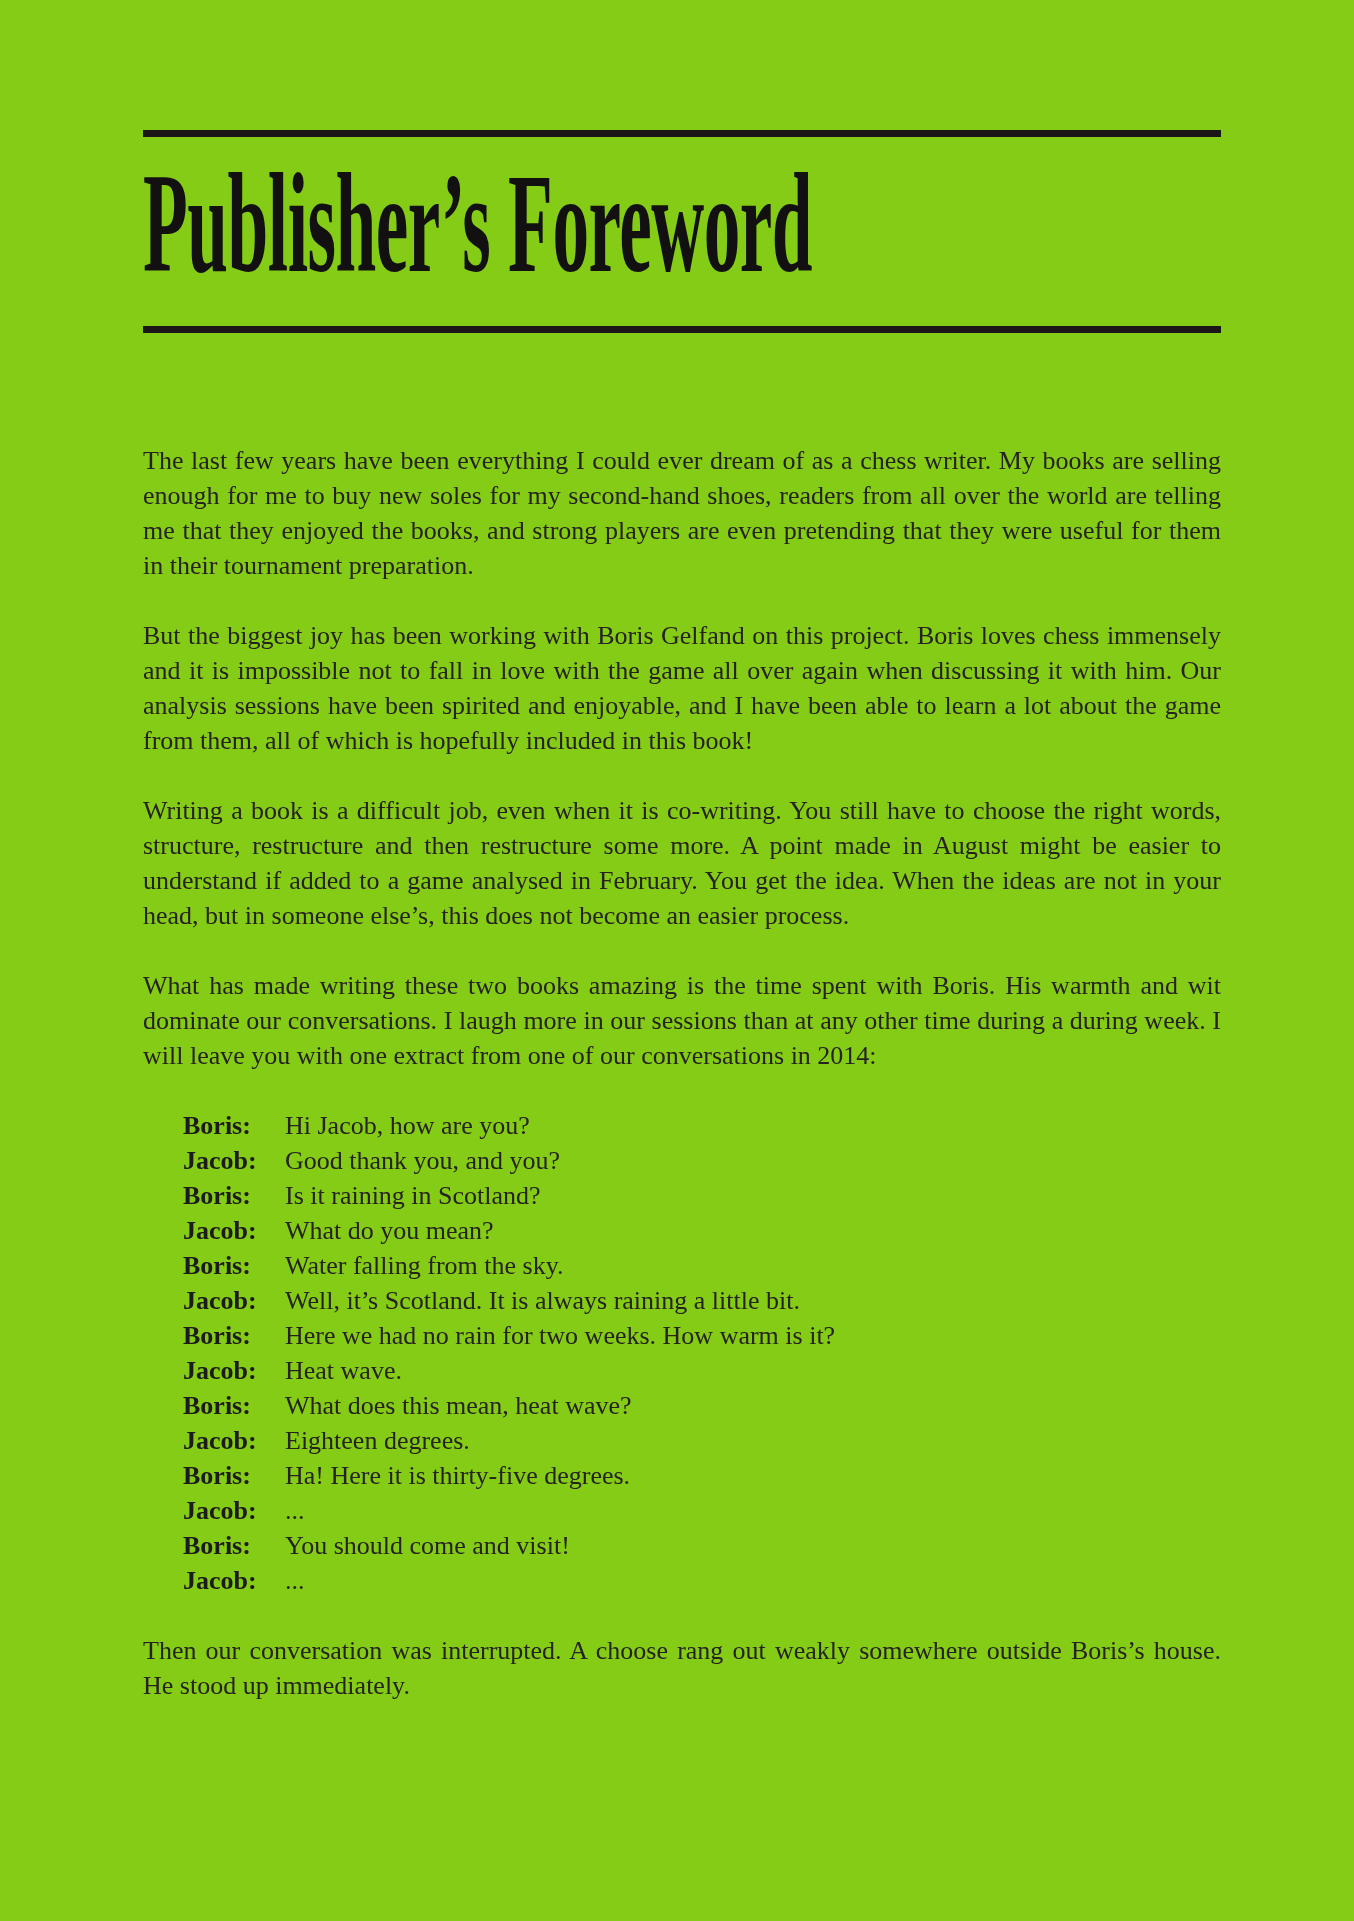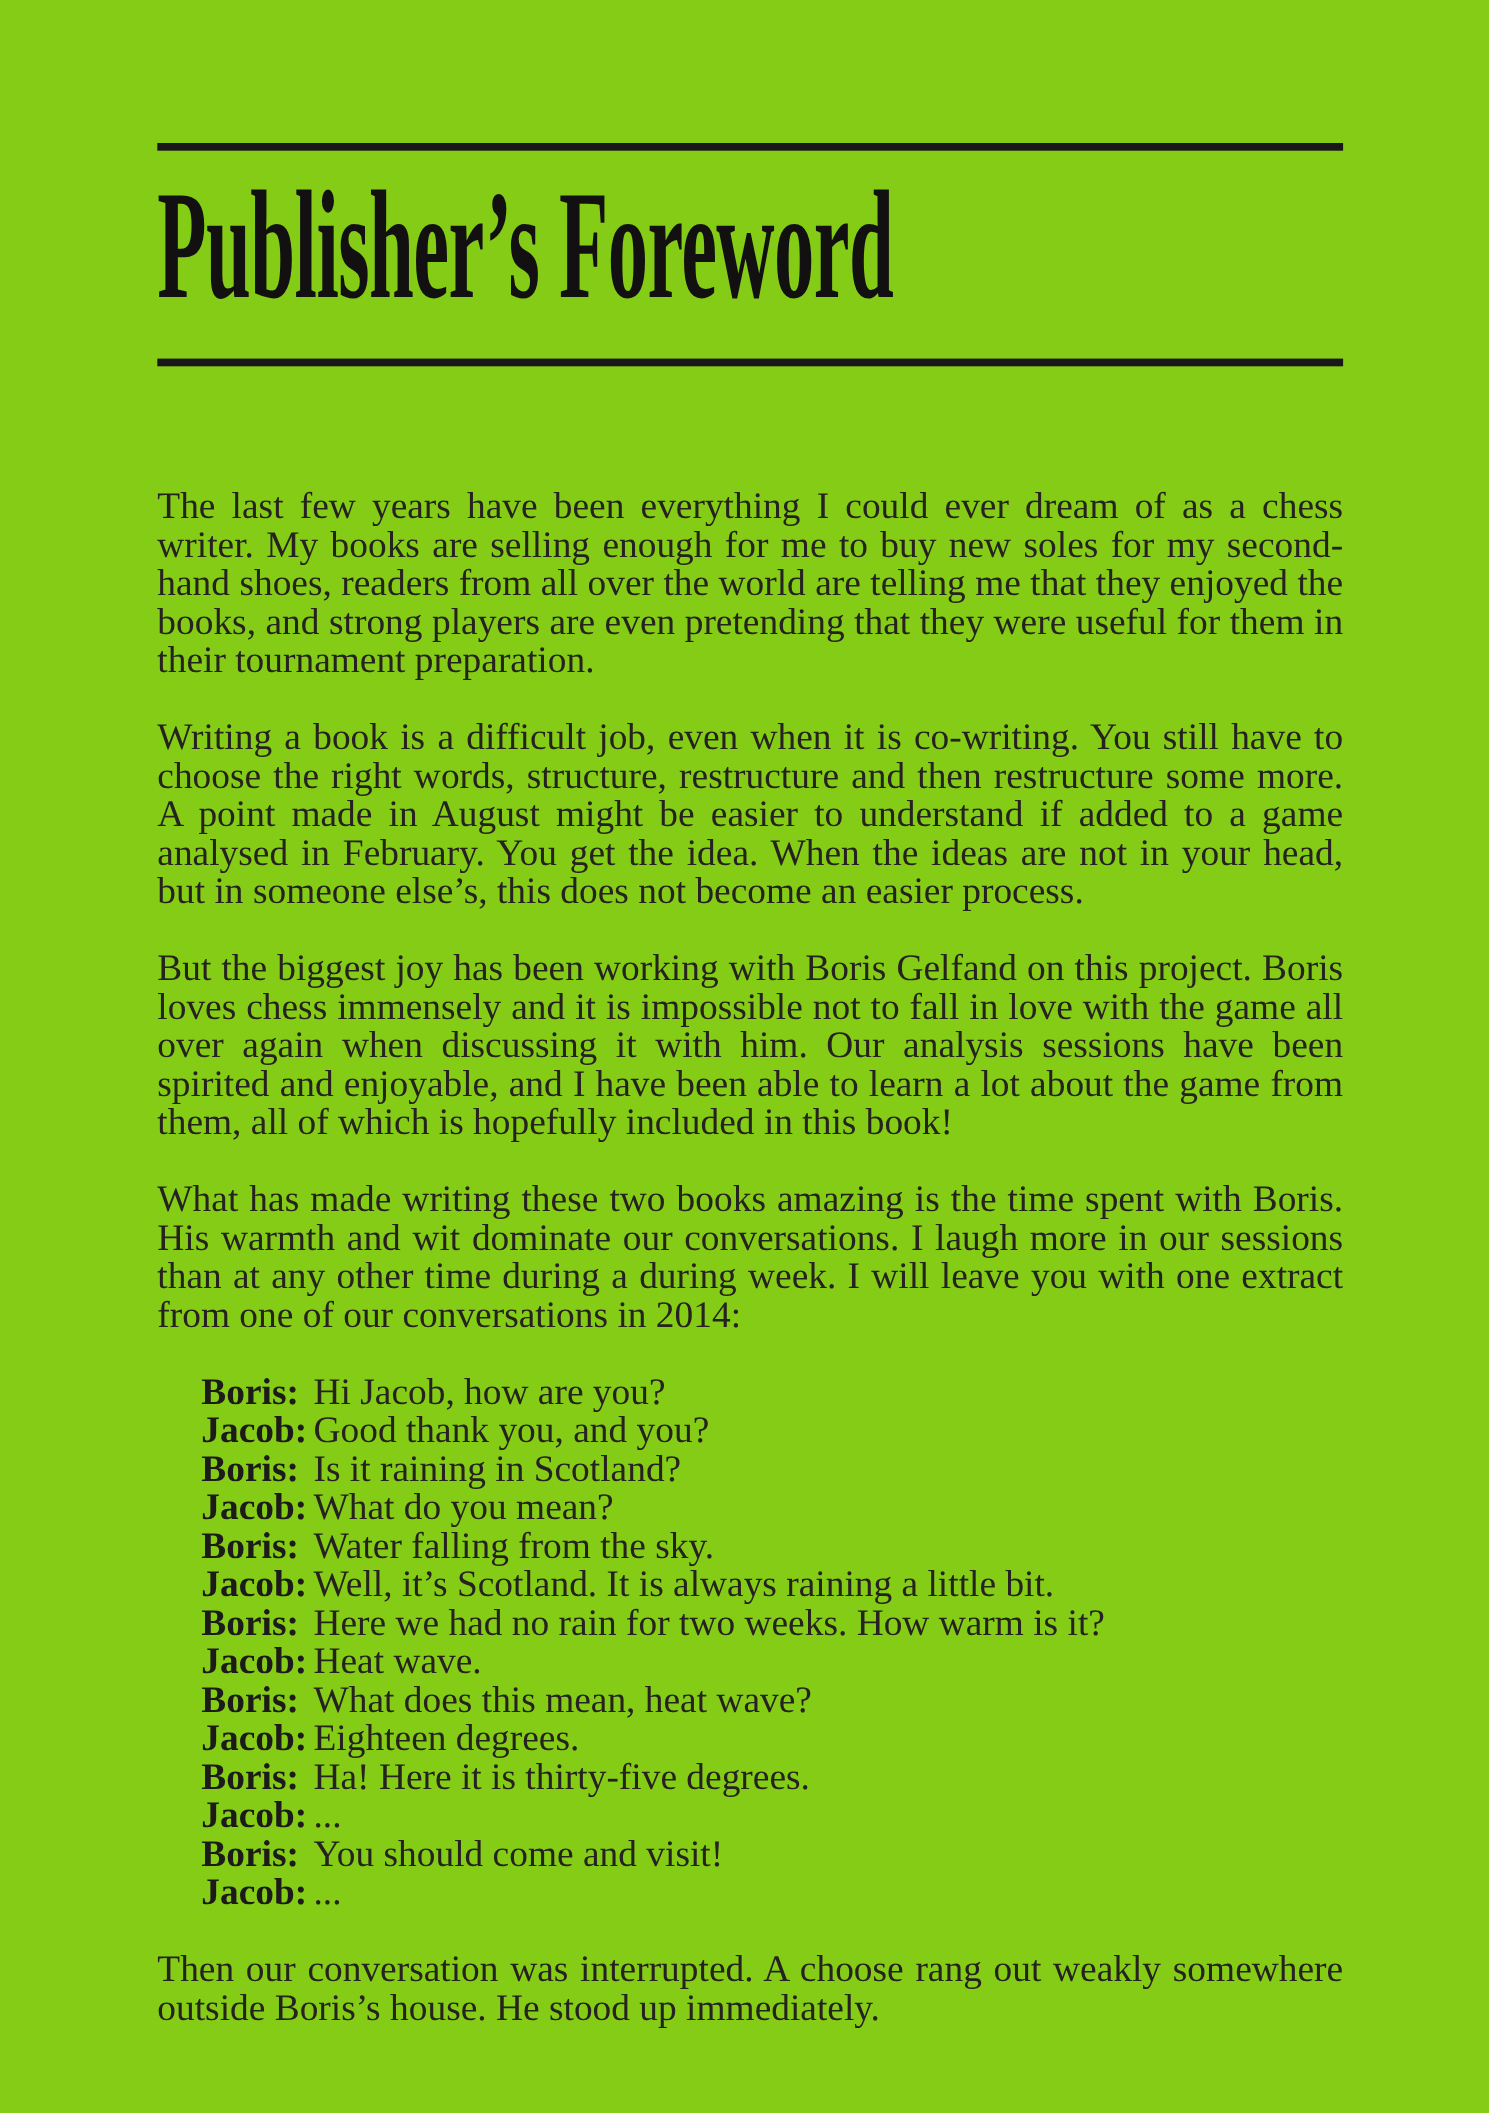--- a/index.html
+++ b/index.html
@@ -41,21 +41,21 @@
     font-size: 141px;
     line-height: 189px;
     font-weight: bold;
     color: #131011;
     white-space: nowrap;
     transform: scaleX(0.52);
     transform-origin: left center;
     letter-spacing: -1px;
   }
   .body-copy {
-    font-size: 34px;
+    font-size: 26px;
     line-height: 35px;
   }
   .body-copy p {
     margin: 35px 0 0 0;
     text-align: justify;
   }
   .body-copy p.first-para {
     margin-top: 110px;
   }
   .dialogue {
@@ -89,23 +89,23 @@
     <div class="title-band">
       <h1 class="page-title">Publisher’s Foreword</h1>
     </div>
 
     <hr class="rule">
 
     <div class="body-copy">
 
       <p class="first-para">The last few years have been everything I could ever dream of as a chess writer. My books are selling enough for me to buy new soles for my second-hand shoes, readers from all over the world are telling me that they enjoyed the books, and strong players are even pretending that they were useful for them in their tournament preparation.</p>
 
+      <p>But the biggest joy has been working with Boris Gelfand on this project. Boris loves chess immensely and it is impossible not to fall in love with the game all over again when discussing it with him. Our analysis sessions have been spirited and enjoyable, and I have been able to learn a lot about the game from them, all of which is hopefully included in this book!</p>
+
       <p>Writing a book is a difficult job, even when it is co-writing. You still have to choose the right words, structure, restructure and then restructure some more. A point made in August might be easier to understand if added to a game analysed in February. You get the idea. When the ideas are not in your head, but in someone else’s, this does not become an easier process.</p>
-
-      <p>But the biggest joy has been working with Boris Gelfand on this project. Boris loves chess immensely and it is impossible not to fall in love with the game all over again when discussing it with him. Our analysis sessions have been spirited and enjoyable, and I have been able to learn a lot about the game from them, all of which is hopefully included in this book!</p>
 
       <p>What has made writing these two books amazing is the time spent with Boris. His warmth and wit dominate our conversations. I laugh more in our sessions than at any other time during a during week. I will leave you with one extract from one of our conversations in 2014:</p>
 
       <div class="dialogue">
         <div class="dialogue-row">
           <span class="dialogue-speaker">Boris:</span>
           <span class="dialogue-text">Hi Jacob, how are you?</span>
         </div>
         <div class="dialogue-row">
           <span class="dialogue-speaker">Jacob:</span>

